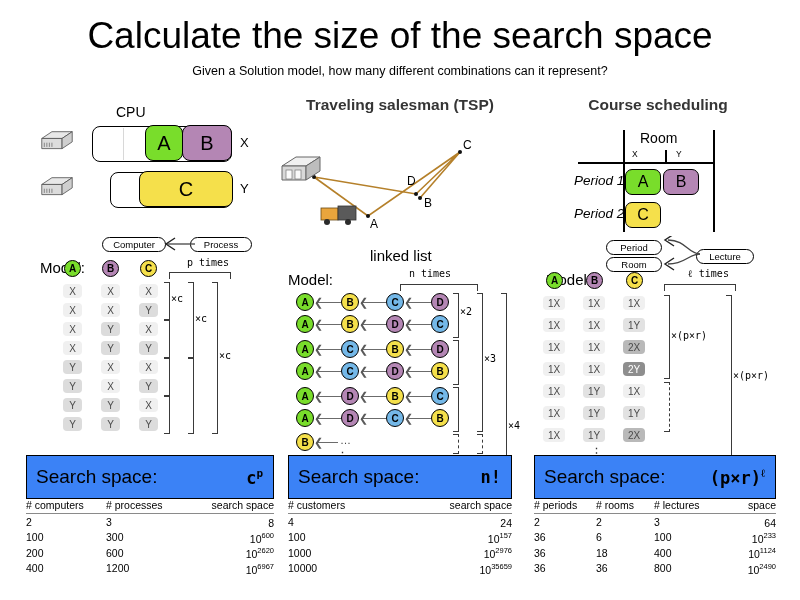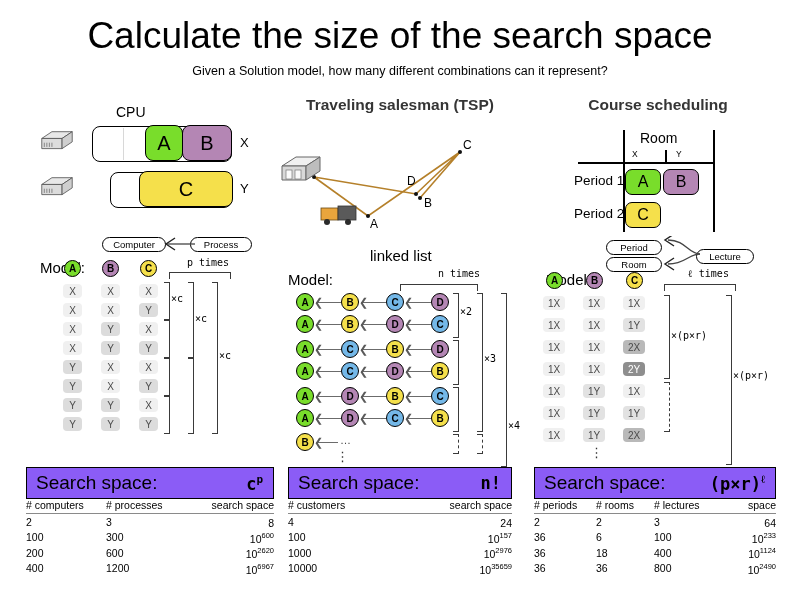--- a/index.html
+++ b/index.html
@@ -95,30 +95,30 @@
   }
   .link{position:absolute;height:1.4px;background:#6b6b6b;}
   .arrowhead{position:absolute;font-size:11px;color:#5a5a5a;line-height:10px;}
 
   
   .cs{position:relative;height:130px;}
   .vline{position:absolute;width:1.6px;background:#000;}
   .hline{position:absolute;height:1.6px;background:#000;}
   .roomw{position:absolute;font-size:14px;}
   .rsub{position:absolute;font-size:8.5px;}
-  .plabel{position:absolute;font-size:13.5px;}
+  .plabel{position:absolute;font-size:13.5px;font-style:italic;}
   .cbox{
     position:absolute;width:36px;height:26px;border:1.7px solid #000;border-radius:7px;
     display:flex;align-items:center;justify-content:center;font-size:16px;box-sizing:border-box;
   }
 
   
   .ssbox{
-    position:absolute;border:1.4px solid #000;background:#8b5cf6;height:32px;
-    display:flex;align-items:center;box-sizing:border-box;margin-top:12px;
+    position:absolute;border:1.4px solid #000;background:#3b82f6;height:44px;
+    display:flex;align-items:center;box-sizing:border-box;
   }
   .ss-label{font-size:19px;padding-left:9px;}
   .ss-formula{
     margin-left:auto;padding-right:10px;font-family:"DejaVu Sans Mono",monospace;
     font-size:17px;font-weight:bold;
   }
   .sup{font-size:11px;vertical-align:super;}
 
   
   table.tbl{position:absolute;border-collapse:collapse;font-size:10.5px;}
@@ -314,21 +314,21 @@
         <circle cx="30" cy="20" r="3" fill="#2b2b2b"></circle>
       </svg>
     </div>
 
     <div class="modelrow" style="height:26px;">
       <div class="model-word" style="left:18px;top:3px;">Model:</div>
       <div style="position:absolute;left:100px;top:3px;font-size:15px;">linked list</div>
     </div>
 
     <div class="enum" style="height:180px;">
-      <div class="times-label" style="left:168px;top:-2px;">n times</div>
+      <div class="times-label" style="left:139px;top:-2px;">n times</div>
       <div class="tophat" style="left:130px;top:14px;width:76px;height:6px;"></div>
 
       <div>
         <div class="node green" style="left:26px;top:23px;">A</div>
         <div class="link" style="left:46px;top:32px;width:25px;"></div>
           <div class="arrowhead" style="left:44px;top:27px;">❮</div>
         <div class="node yellow" style="left:71px;top:23px;">B</div>
         <div class="link" style="left:91px;top:32px;width:25px;"></div>
           <div class="arrowhead" style="left:89px;top:27px;">❮</div>
         <div class="node blue" style="left:116px;top:23px;">C</div>

